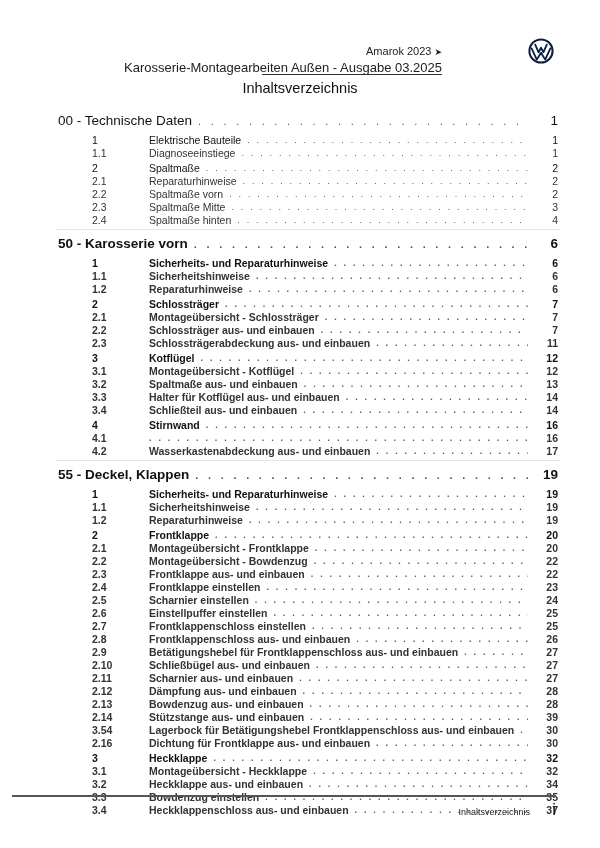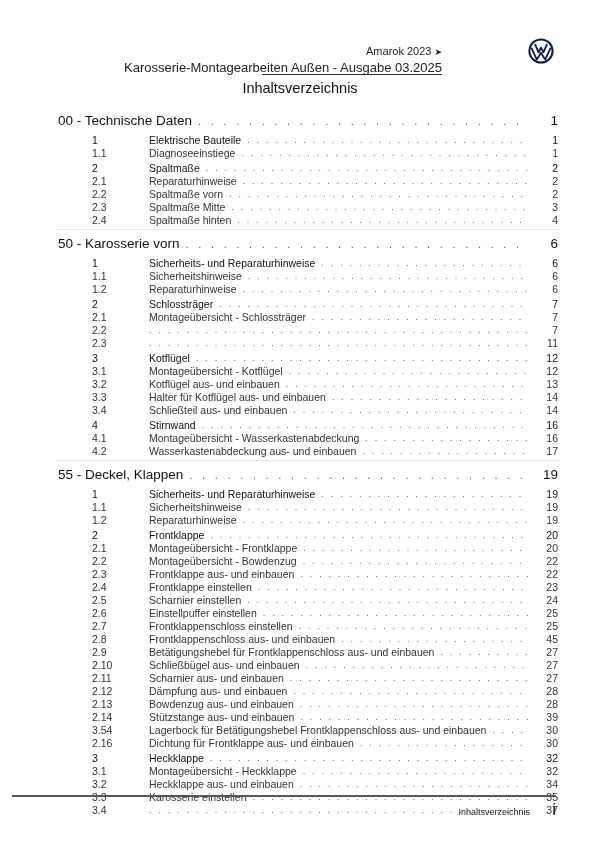--- a/index.html
+++ b/index.html
@@ -10,21 +10,21 @@
   .header { position: absolute; left: 0; top: 0; width: 524px; height: 70px; }
   .hdr-line1 { position: absolute; right: 82px; top: 45px; font-size: 11px; color: #222; }
   .hdr-arrow { font-size: 9px; margin-left: 3px; }
   .hdr-line2 { position: absolute; right: 82px; top: 60px; font-size: 13px; color: #222; white-space: nowrap; }
   .hdr-rule { position: absolute; left: 262px; right: 82px; top: 74px; height: 1px; background: #333; }
   .vw-logo { position: absolute; left: 528px; top: 38px; width: 26px; height: 26px; }
   .page-title { position: absolute; left: 0; width: 600px; top: 80px; text-align: center; font-size: 14.5px; color: #111; }
 
   .toc { position: absolute; left: 58px; top: 110px; width: 500px; }
   .chapter { position: relative; }
-  .chapter + .chapter { margin-top: 6px; }
+  .chapter + .chapter { margin-top: 6px; font-weight: bold; }
   .chapter-sep { position: absolute; left: -2px; right: -2px; top: -4px; height: 1px; background: #e6e6e6; }
   .row { display: flex; align-items: flex-start; white-space: nowrap; }
   .row-chapter { font-size: 13.5px; height: 22px; line-height: 22px; color: #111; }
   .row-chapter .title { padding-right: 6px; }
   .row-section { font-size: 10.5px; height: 13px; line-height: 13px; margin-top: 2px; color: #111; }
   .row-sub { font-size: 10.5px; height: 13px; line-height: 13px; color: #333; }
   .num { display: inline-block; width: 57px; padding-left: 34px; box-sizing: content-box; }
   .row-section .title, .row-sub .title { padding-right: 6px; }
   .leader { flex: 1; overflow: hidden; color: #555; letter-spacing: 2.2px; font-size: 9px; }
   .row-chapter .leader { font-size: 11px; letter-spacing: 3.3px; }
@@ -134,43 +134,45 @@
         <span class="page">7</span>
       </div>
       <div class="row row-sub">
         <span class="num">2.1</span>
         <span class="title">Montageübersicht - Schlossträger</span>
         <span class="leader"> . . . . . . . . . . . . . . . . . . . . . . . . . . . . . . . . . . . . . . . . . . . . . . . . . . . . . . . . . . . . . . . . . . . . . . . . . .</span>
         <span class="page">7</span>
       </div>
       <div class="row row-sub">
         <span class="num">2.2</span>
+        <span class="title">Schlossträger aus- und einbauen</span>
         <span class="leader"> . . . . . . . . . . . . . . . . . . . . . . . . . . . . . . . . . . . . . . . . . . . . . . . . . . . . . . . . . . . . . . . . . . . . . . . . . .</span>
         <span class="page">7</span>
       </div>
       <div class="row row-sub">
         <span class="num">2.3</span>
+        <span class="title">Schlossträgerabdeckung aus- und einbauen</span>
         <span class="leader"> . . . . . . . . . . . . . . . . . . . . . . . . . . . . . . . . . . . . . . . . . . . . . . . . . . . . . . . . . . . . . . . . . . . . . . . . . .</span>
         <span class="page">11</span>
       </div>
       <div class="row row-section">
         <span class="num">3</span>
         <span class="title">Kotflügel</span>
         <span class="leader"> . . . . . . . . . . . . . . . . . . . . . . . . . . . . . . . . . . . . . . . . . . . . . . . . . . . . . . . . . . . . . . . . . . . . . . . . . .</span>
         <span class="page">12</span>
       </div>
       <div class="row row-sub">
         <span class="num">3.1</span>
         <span class="title">Montageübersicht - Kotflügel</span>
         <span class="leader"> . . . . . . . . . . . . . . . . . . . . . . . . . . . . . . . . . . . . . . . . . . . . . . . . . . . . . . . . . . . . . . . . . . . . . . . . . .</span>
         <span class="page">12</span>
       </div>
       <div class="row row-sub">
         <span class="num">3.2</span>
-        <span class="title">Kotflügel aus- und einbauen</span>
+        <span class="title">Spaltmaße aus- und einbauen</span>
         <span class="leader"> . . . . . . . . . . . . . . . . . . . . . . . . . . . . . . . . . . . . . . . . . . . . . . . . . . . . . . . . . . . . . . . . . . . . . . . . . .</span>
         <span class="page">13</span>
       </div>
       <div class="row row-sub">
         <span class="num">3.3</span>
         <span class="title">Halter für Kotflügel aus- und einbauen</span>
         <span class="leader"> . . . . . . . . . . . . . . . . . . . . . . . . . . . . . . . . . . . . . . . . . . . . . . . . . . . . . . . . . . . . . . . . . . . . . . . . . .</span>
         <span class="page">14</span>
       </div>
       <div class="row row-sub">
@@ -180,21 +182,20 @@
         <span class="page">14</span>
       </div>
       <div class="row row-section">
         <span class="num">4</span>
         <span class="title">Stirnwand</span>
         <span class="leader"> . . . . . . . . . . . . . . . . . . . . . . . . . . . . . . . . . . . . . . . . . . . . . . . . . . . . . . . . . . . . . . . . . . . . . . . . . .</span>
         <span class="page">16</span>
       </div>
       <div class="row row-sub">
         <span class="num">4.1</span>
-        <span class="title">Montageübersicht - Wasserkastenabdeckung</span>
         <span class="leader"> . . . . . . . . . . . . . . . . . . . . . . . . . . . . . . . . . . . . . . . . . . . . . . . . . . . . . . . . . . . . . . . . . . . . . . . . . .</span>
         <span class="page">16</span>
       </div>
       <div class="row row-sub">
         <span class="num">4.2</span>
         <span class="title">Wasserkastenabdeckung aus- und einbauen</span>
         <span class="leader"> . . . . . . . . . . . . . . . . . . . . . . . . . . . . . . . . . . . . . . . . . . . . . . . . . . . . . . . . . . . . . . . . . . . . . . . . . .</span>
         <span class="page">17</span>
       </div>
     </div>
@@ -268,21 +269,21 @@
       <div class="row row-sub">
         <span class="num">2.7</span>
         <span class="title">Frontklappenschloss einstellen</span>
         <span class="leader"> . . . . . . . . . . . . . . . . . . . . . . . . . . . . . . . . . . . . . . . . . . . . . . . . . . . . . . . . . . . . . . . . . . . . . . . . . .</span>
         <span class="page">25</span>
       </div>
       <div class="row row-sub">
         <span class="num">2.8</span>
         <span class="title">Frontklappenschloss aus- und einbauen</span>
         <span class="leader"> . . . . . . . . . . . . . . . . . . . . . . . . . . . . . . . . . . . . . . . . . . . . . . . . . . . . . . . . . . . . . . . . . . . . . . . . . .</span>
-        <span class="page">45</span>
+        <span class="page">26</span>
       </div>
       <div class="row row-sub">
         <span class="num">2.9</span>
         <span class="title">Betätigungshebel für Frontklappenschloss aus- und einbauen</span>
         <span class="leader"> . . . . . . . . . . . . . . . . . . . . . . . . . . . . . . . . . . . . . . . . . . . . . . . . . . . . . . . . . . . . . . . . . . . . . . . . . .</span>
         <span class="page">27</span>
       </div>
       <div class="row row-sub">
         <span class="num">2.10</span>
         <span class="title">Schließbügel aus- und einbauen</span>
@@ -338,26 +339,27 @@
         <span class="page">32</span>
       </div>
       <div class="row row-sub">
         <span class="num">3.2</span>
         <span class="title">Heckklappe aus- und einbauen</span>
         <span class="leader"> . . . . . . . . . . . . . . . . . . . . . . . . . . . . . . . . . . . . . . . . . . . . . . . . . . . . . . . . . . . . . . . . . . . . . . . . . .</span>
         <span class="page">34</span>
       </div>
       <div class="row row-sub">
         <span class="num">3.3</span>
-        <span class="title">Karosserie einstellen</span>
+        <span class="title">Bowdenzug einstellen</span>
         <span class="leader"> . . . . . . . . . . . . . . . . . . . . . . . . . . . . . . . . . . . . . . . . . . . . . . . . . . . . . . . . . . . . . . . . . . . . . . . . . .</span>
         <span class="page">35</span>
       </div>
       <div class="row row-sub">
         <span class="num">3.4</span>
+        <span class="title">Heckklappenschloss aus- und einbauen</span>
         <span class="leader"> . . . . . . . . . . . . . . . . . . . . . . . . . . . . . . . . . . . . . . . . . . . . . . . . . . . . . . . . . . . . . . . . . . . . . . . . . .</span>
         <span class="page">37</span>
       </div>
     </div>
   </div>
 
 <div class="footer-rule"></div>
 <div class="footer-label">Inhaltsverzeichnis</div>
 <div class="footer-pagenum">i</div>
 

